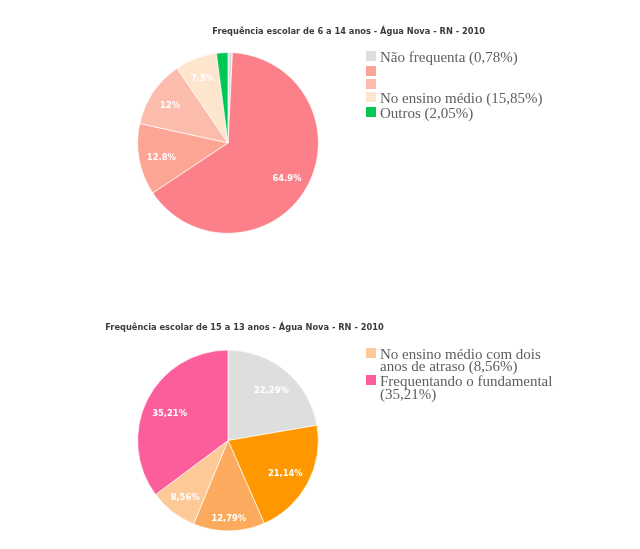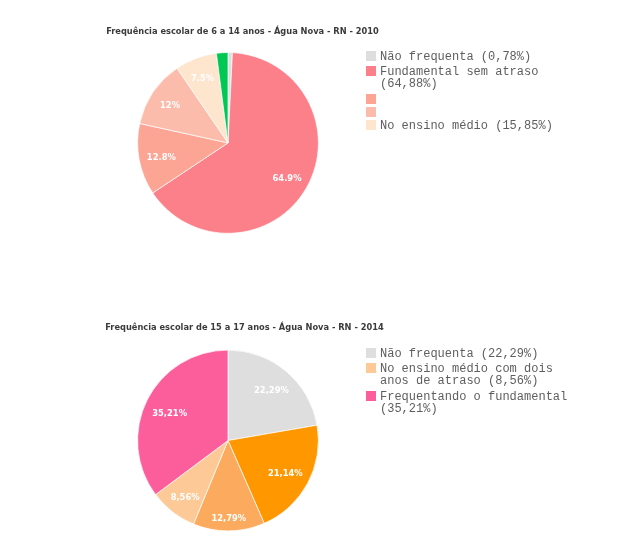--- a/index.html
+++ b/index.html
@@ -18,92 +18,88 @@
     font-size:9.2px;font-weight:bold;color:#3b3b3b;
     white-space:nowrap;
   }
   .pie-svg{position:absolute;left:0;top:0;}
   .legend{position:absolute;}
   .legend-row{display:flex;align-items:flex-start;margin-bottom:3px;}
   .legend-swatch{
     width:10px;height:10px;flex:0 0 10px;margin-right:4px;margin-top:0px;
   }
   .legend-label{
-    font-family:Liberation Mono, monospace;font-stretch:condensed;
-    font-size:12px;color:#5e5e5e;line-height:12.2px;white-space:nowrap;
+    font-family:Liberation Serif, serif;font-stretch:condensed;
+    font-size:15px;color:#5e5e5e;line-height:12.2px;white-space:nowrap;
   }
   .slice-label{
     font-family:"DejaVu Sans",sans-serif;font-stretch:condensed;
     font-size:9.3px;font-weight:bold;fill:#ffffff;
     text-anchor:middle;dominant-baseline:central;
   }
 </style>
 </head>
 <body>
 
 <div class="chart-block" id="chart-1">
-  <div class="chart-title" style="top:25px;">Frequência escolar de 6 a 14 anos - Água Nova - RN - 2010</div>
+  <div class="chart-title" style="top:25px;text-align:right;">Frequência escolar de 6 a 14 anos - Água Nova - RN - 2010</div>
   <div class="pie-holder">
       <svg class="pie-svg" width="640" height="274">
         <path d="M228 142.9L228.00 52.50A90.4 90.4 0 0 1 232.43 52.61Z" fill="#dedede" stroke="#ffffff" stroke-width="0.7"></path>
         <path d="M228 142.9L232.43 52.61A90.4 90.4 0 1 1 152.72 192.96Z" fill="#fb8089" stroke="#ffffff" stroke-width="0.7"></path>
         <path d="M228 142.9L152.72 192.96A90.4 90.4 0 0 1 139.70 123.51Z" fill="#fca594" stroke="#ffffff" stroke-width="0.7"></path>
         <path d="M228 142.9L139.70 123.51A90.4 90.4 0 0 1 177.05 68.23Z" fill="#fcbcab" stroke="#ffffff" stroke-width="0.7"></path>
         <path d="M228 142.9L177.05 68.23A90.4 90.4 0 0 1 216.39 53.25Z" fill="#fee5ce" stroke="#ffffff" stroke-width="0.7"></path>
         <path d="M228 142.9L216.39 53.25A90.4 90.4 0 0 1 228.00 52.50Z" fill="#00c853" stroke="#ffffff" stroke-width="0.7"></path>
         <text x="287.04" y="177.43" class="slice-label">64.9%</text>
         <text x="161.36" y="156.40" class="slice-label">12.8%</text>
         <text x="170.02" y="104.74" class="slice-label">12%</text>
         <text x="202.62" y="77.24" class="slice-label">7.5%</text>
       </svg>
     </div>
   <div class="legend" style="left:366px;top:51px;">
       <div class="legend-row">
         <span class="legend-swatch" style="background: rgb(222, 222, 222);"></span>
         <span class="legend-label">Não frequenta (0,78%)</span>
       </div>
       <div class="legend-row">
-        <span class="legend-swatch" style="background: rgb(251, 128, 137);"></span>
-        <span class="legend-label">Fundamental sem atraso<br>(64,88%)</span>
-      </div>
-      <div class="legend-row">
         <span class="legend-swatch" style="background: rgb(252, 165, 148);"></span>
       </div>
       <div class="legend-row">
         <span class="legend-swatch" style="background: rgb(252, 188, 171);"></span>
       </div>
       <div class="legend-row">
         <span class="legend-swatch" style="background: rgb(254, 229, 206);"></span>
         <span class="legend-label">No ensino médio (15,85%)</span>
       </div>
+      <div class="legend-row">
+        <span class="legend-swatch" style="background: rgb(0, 200, 83);"></span>
+        <span class="legend-label">Outros (2,05%)</span>
+      </div>
     </div>
 </div>
 
 <div class="chart-block" id="chart-2">
-  <div class="chart-title" style="top:47px;left:2px;">Frequência escolar de 15 a 17 anos - Água Nova - RN - 2014</div>
+  <div class="chart-title" style="top:47px;left:2px;">Frequência escolar de 15 a 13 anos - Água Nova - RN - 2010</div>
   <div class="pie-holder">
       <svg class="pie-svg" width="640" height="275">
         <path d="M228 166.5L228.00 76.10A90.4 90.4 0 0 1 317.09 151.19Z" fill="#dedede" stroke="#ffffff" stroke-width="0.7"></path>
         <path d="M228 166.5L317.09 151.19A90.4 90.4 0 0 1 264.24 249.32Z" fill="#ff9800" stroke="#ffffff" stroke-width="0.7"></path>
         <path d="M228 166.5L264.24 249.32A90.4 90.4 0 0 1 193.53 250.07Z" fill="#fcab5e" stroke="#ffffff" stroke-width="0.7"></path>
         <path d="M228 166.5L193.53 250.07A90.4 90.4 0 0 1 155.58 220.61Z" fill="#fcc997" stroke="#ffffff" stroke-width="0.7"></path>
         <path d="M228 166.5L155.58 220.61A90.4 90.4 0 0 1 228.00 76.10Z" fill="#fc5d9b" stroke="#ffffff" stroke-width="0.7"></path>
         <text x="271.46" y="115.93" class="slice-label">22,29%</text>
         <text x="285.30" y="198.37" class="slice-label">21,14%</text>
         <text x="228.81" y="243.07" class="slice-label">12,79%</text>
         <text x="185.15" y="222.70" class="slice-label">8,56%</text>
         <text x="169.65" y="138.26" class="slice-label">35,21%</text>
       </svg>
     </div>
   <div class="legend" style="left:366px;top:74px;">
       <div class="legend-row">
-        <span class="legend-swatch" style="background: rgb(222, 222, 222);"></span>
-        <span class="legend-label">Não frequenta (22,29%)</span>
-      </div>
-      <div class="legend-row">
         <span class="legend-swatch" style="background: rgb(252, 201, 151);"></span>
         <span class="legend-label">No ensino médio com dois<br>anos de atraso (8,56%)</span>
       </div>
       <div class="legend-row">
         <span class="legend-swatch" style="background: rgb(252, 93, 155);"></span>
         <span class="legend-label">Frequentando o fundamental<br>(35,21%)</span>
       </div>
     </div>
 </div>
 

